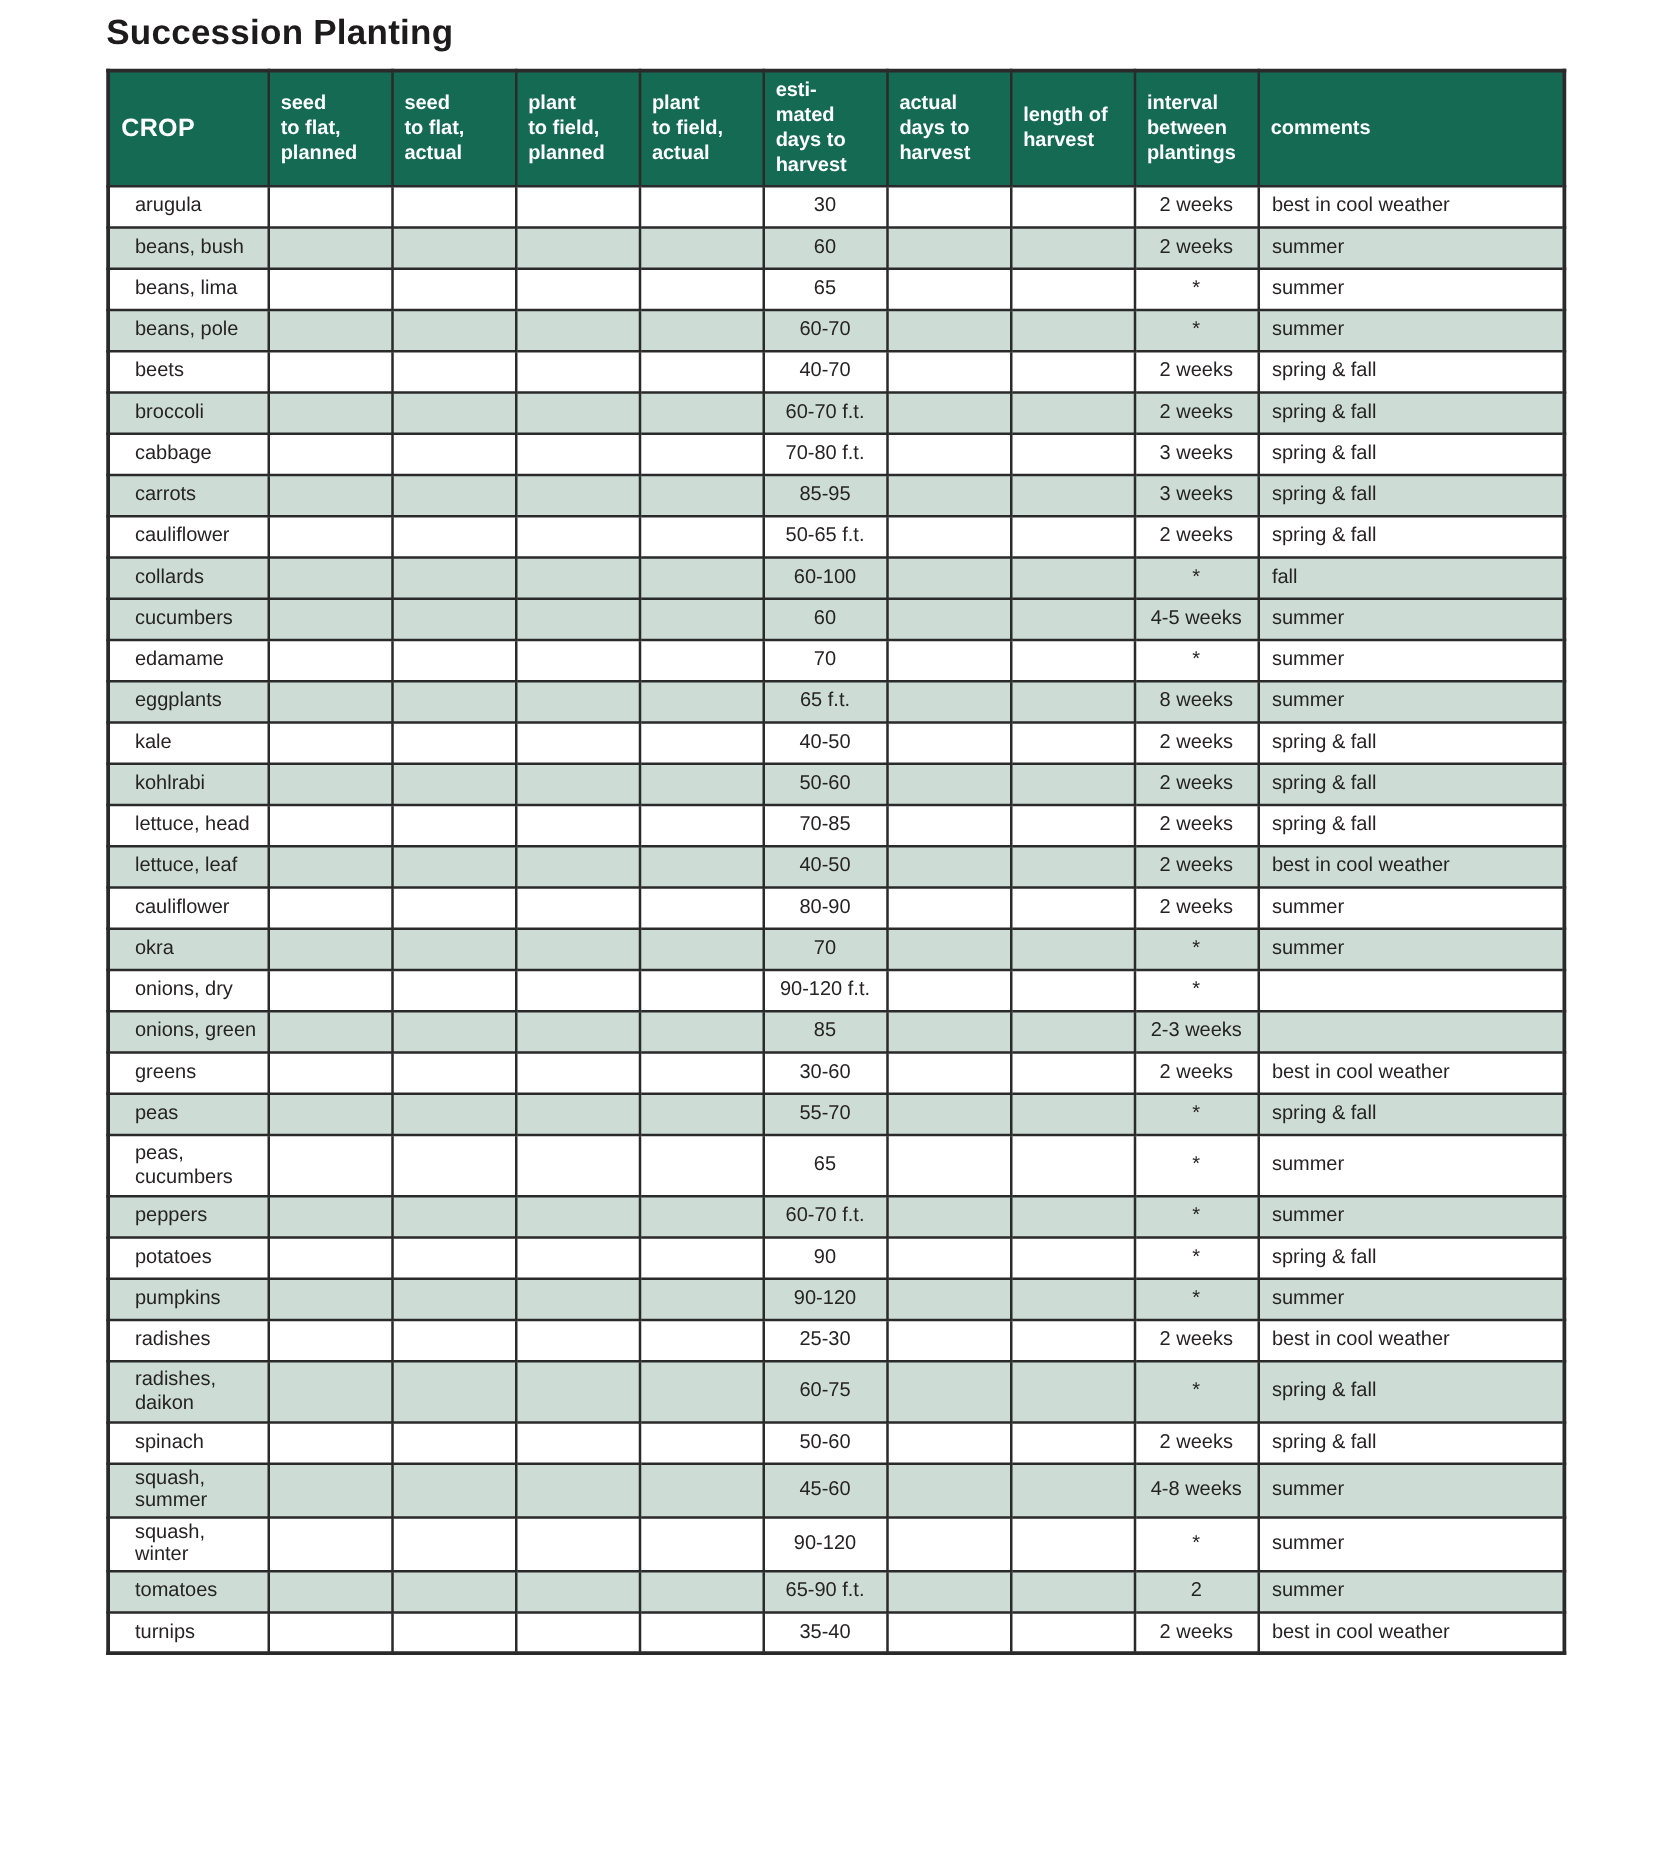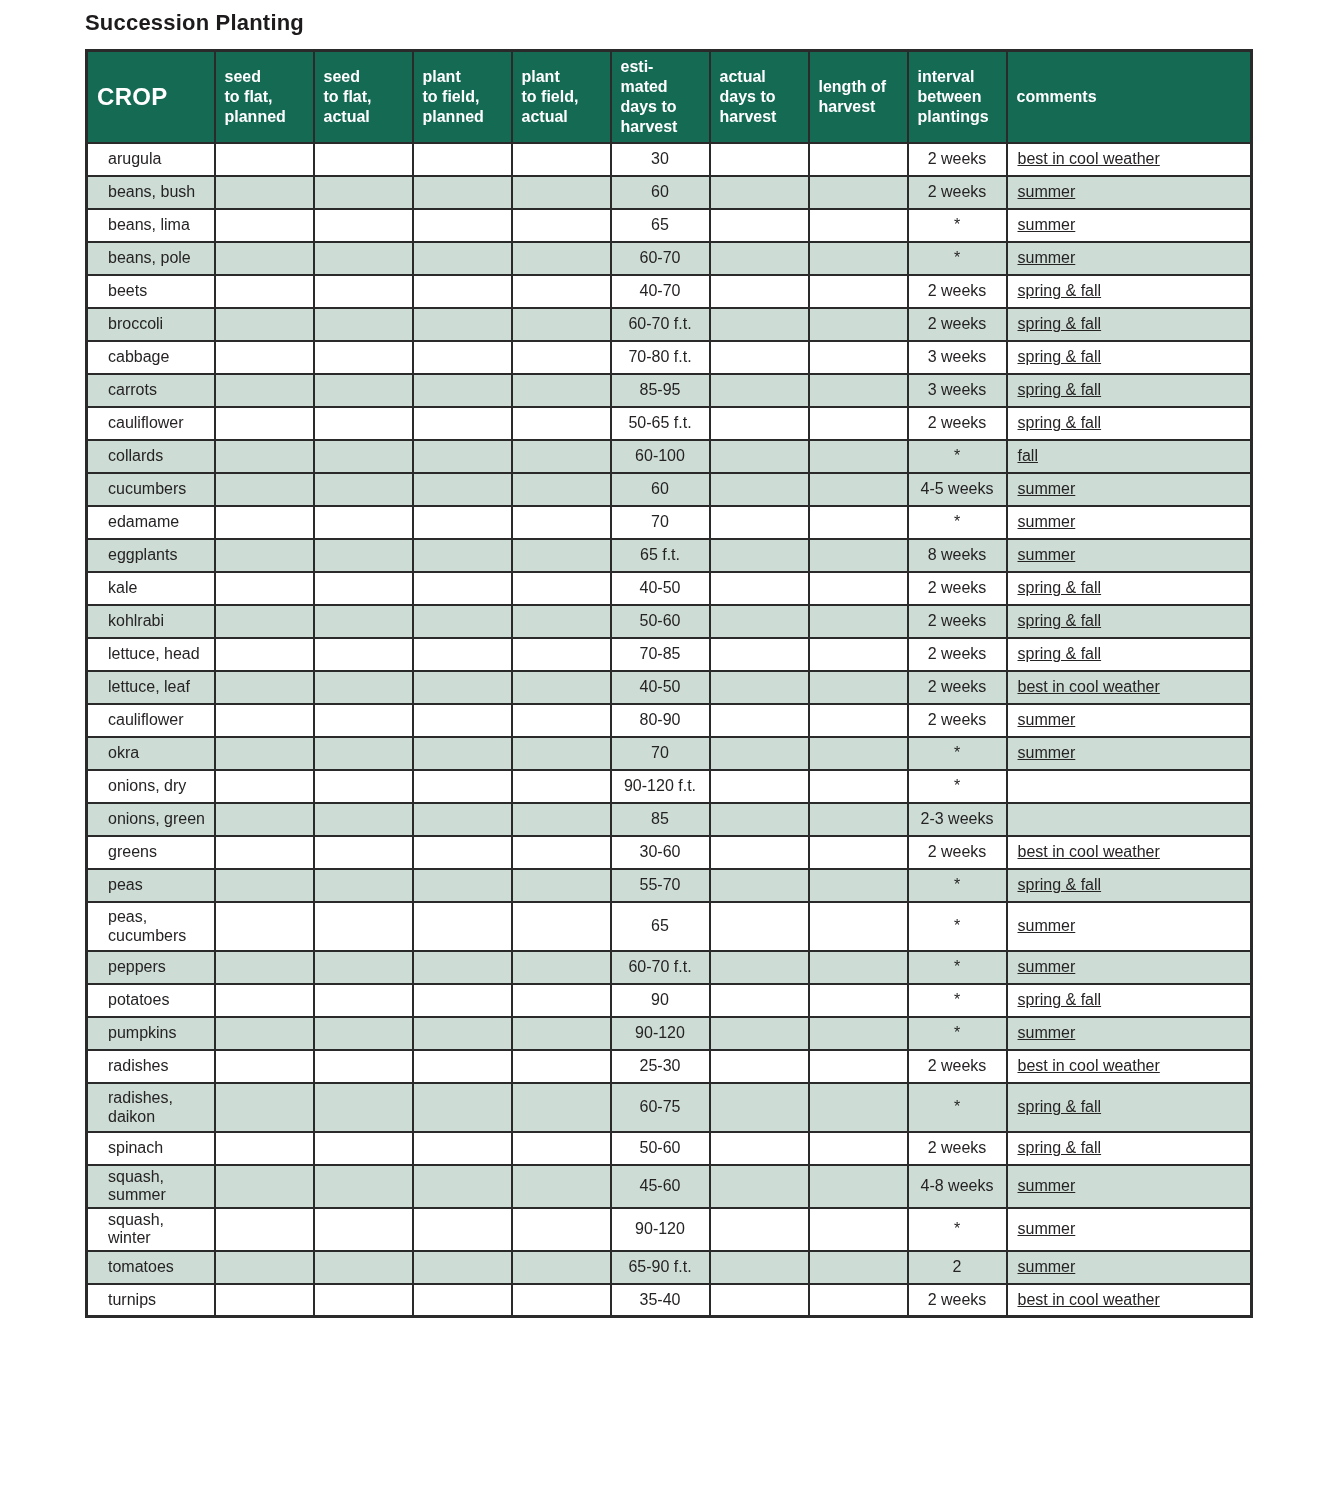--- a/index.html
+++ b/index.html
@@ -11,21 +11,21 @@
   html,body{margin:0;padding:0;}
   body{
     width:1337px;
     min-height:1500px;
     background:#ffffff;
     font-family:"Liberation Sans", sans-serif;
     color:var(--text);
   }
   .page{padding:10px 85px 20px 85px;}
   h1.title{
-    font-size:22px;
+    font-size:28px;
     font-weight:bold;
     color:#1d1b1c;
     margin:0 0 13px 0;
     letter-spacing:0.2px;
   }
   table.sp-table{
     border-collapse:collapse;
     table-layout:fixed;
     width:1165px;
     border:3px solid var(--border);
@@ -41,41 +41,40 @@
     text-align:left;
     vertical-align:middle;
     font-size:16px;
     font-weight:bold;
     line-height:1.25;
     padding:5px 6px 5px 9px;
     height:88px;
     white-space:pre-line;
   }
   .sp-table th.th-crop{
-    font-size:24px;
+    font-size:20px;
     letter-spacing:0.3px;
   }
   .sp-table td{
     font-size:16px;
     vertical-align:middle;
     height:33px;
     padding:2px 6px;
     line-height:1.15;
     background:#ffffff;
   }
   .sp-table td.col-crop{
     text-align:left;
     padding-left:20px;
     white-space:pre-line;
   }
   .sp-table td.col-center{text-align:center;}
   .sp-table td.col-comments{
     text-align:left;
     padding-left:10px;
-    text-decoration:underline;
   }
   .sp-table tr.shaded td{background:var(--shade);}
   .sp-table tr.double td{height:49px;}
 </style>
 </head>
 <body>
 
 <div class="page">
   <h1 class="title">Succession Planting</h1>
   <table class="sp-table">

